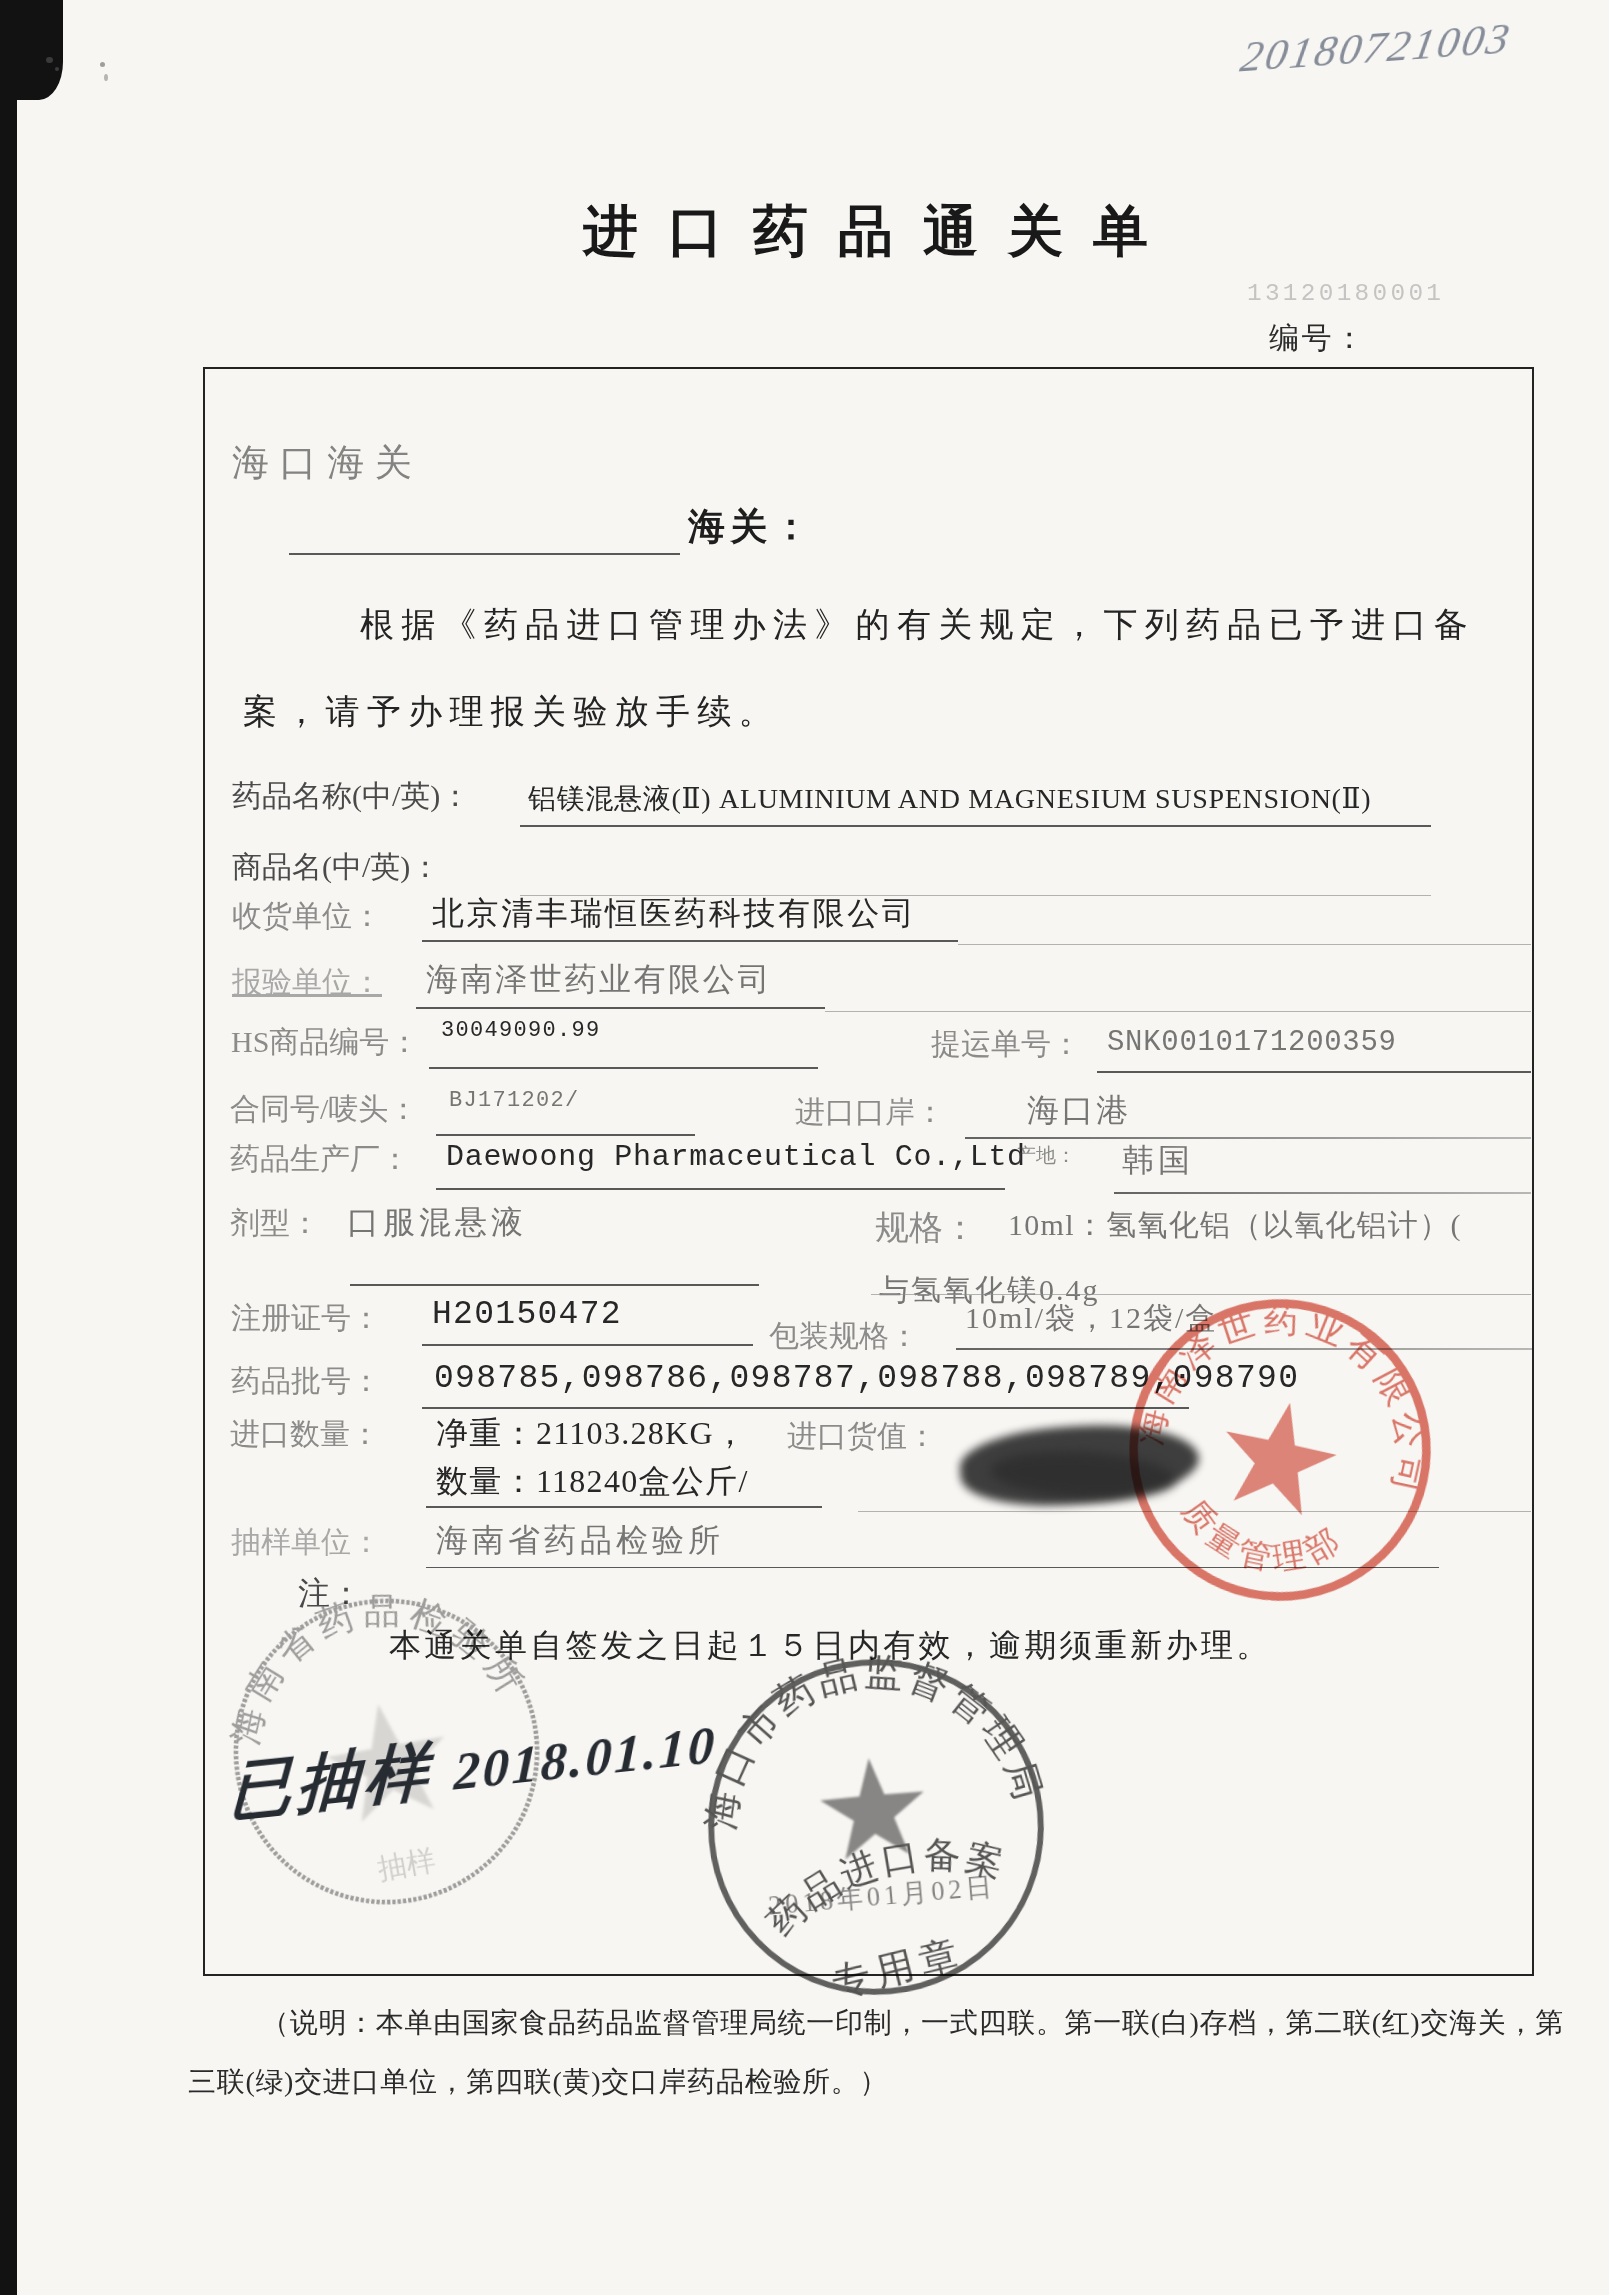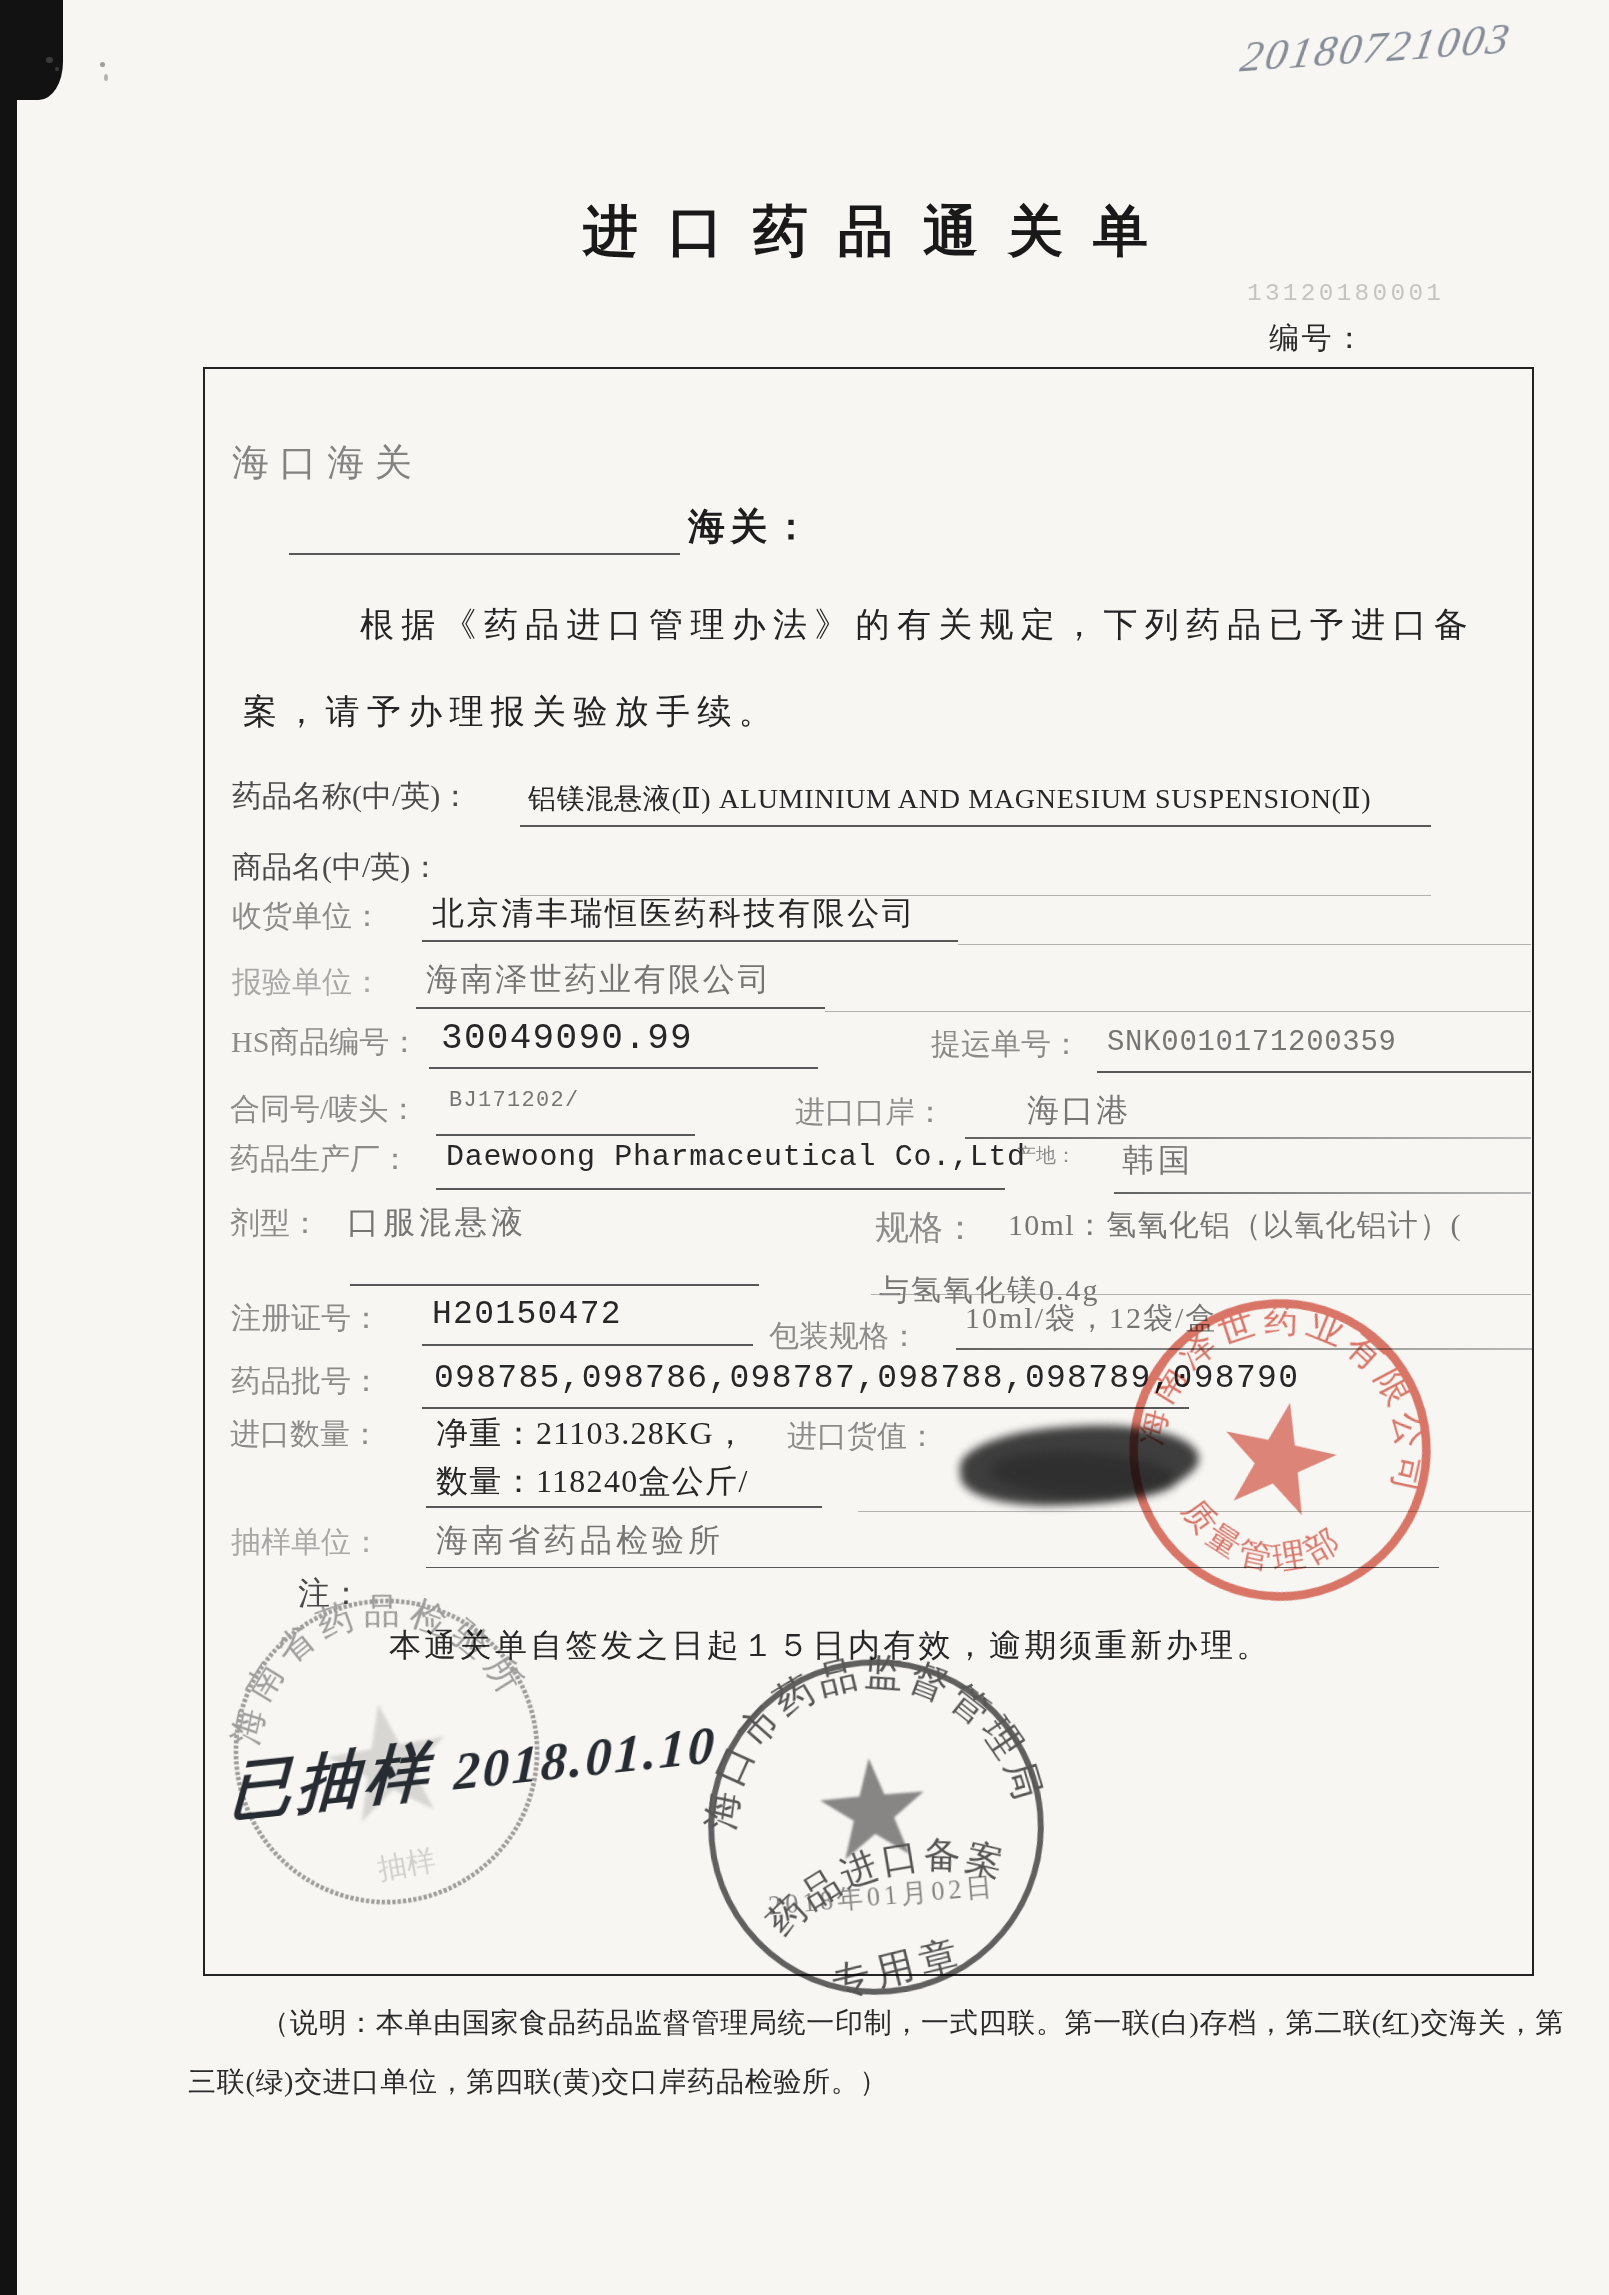--- a/index.html
+++ b/index.html
@@ -57,27 +57,27 @@
 <div class="ul" style="left:520px;top:825px;width:911px;"></div>
 
 <div class="abs label" style="left:232px;top:847px;font-size:30px;">商品名(中/英)：</div>
 <div class="ul thin" style="left:520px;top:895px;width:911px;"></div>
 
 <div class="abs label faded" style="left:232px;top:896px;font-size:30px;">收货单位：</div>
 <div class="abs value" style="left:432px;top:892px;font-size:32px;letter-spacing:2.6px;">北京清丰瑞恒医药科技有限公司</div>
 <div class="ul" style="left:422px;top:940px;width:536px;"></div>
 <div class="ul thin" style="left:958px;top:944px;width:573px;"></div>
 
-<div class="abs label vfaded" style="left:232px;top:962px;font-size:30px;">报验单位：</div>
+<div class="abs label vfaded" style="left:232px;top:962px;font-size:30px;text-decoration:underline;">报验单位：</div>
 <div class="abs value faded" style="left:426px;top:958px;font-size:32px;letter-spacing:2.6px;">海南泽世药业有限公司</div>
 <div class="ul" style="left:416px;top:1007px;width:409px;"></div>
 <div class="ul thin" style="left:825px;top:1011px;width:706px;"></div>
 
 <div class="abs label faded" style="left:231px;top:1022px;font-size:30px;">HS商品编号：</div>
-<div class="abs value mono" style="left:441px;top:1018px;font-size:36px;letter-spacing:1.3px;">30049090.99</div>
+<div class="abs value mono" style="left:441px;top:1018px;font-size:22px;letter-spacing:1.3px;">30049090.99</div>
 <div class="ul" style="left:429px;top:1067px;width:389px;"></div>
 <div class="abs label faded" style="left:931px;top:1024px;font-size:30px;">提运单号：</div>
 <div class="abs value mono faded" style="left:1107px;top:1026px;font-size:29px;letter-spacing:0.7px;text-align:center;">SNK0010171200359</div>
 <div class="ul" style="left:1097px;top:1071px;width:434px;"></div>
 
 <div class="abs label faded" style="left:230px;top:1089px;font-size:30px;">合同号/唛头：</div>
 <div class="abs value mono faded" style="left:449px;top:1088px;font-size:22px;letter-spacing:1.3px;">BJ171202/</div>
 <div class="ul" style="left:436px;top:1134px;width:259px;"></div>
 <div class="abs label faded" style="left:795px;top:1092px;font-size:30px;">进口口岸：</div>
 <div class="abs value faded" style="left:1027px;top:1089px;font-size:32px;letter-spacing:2.6px;">海口港</div>

